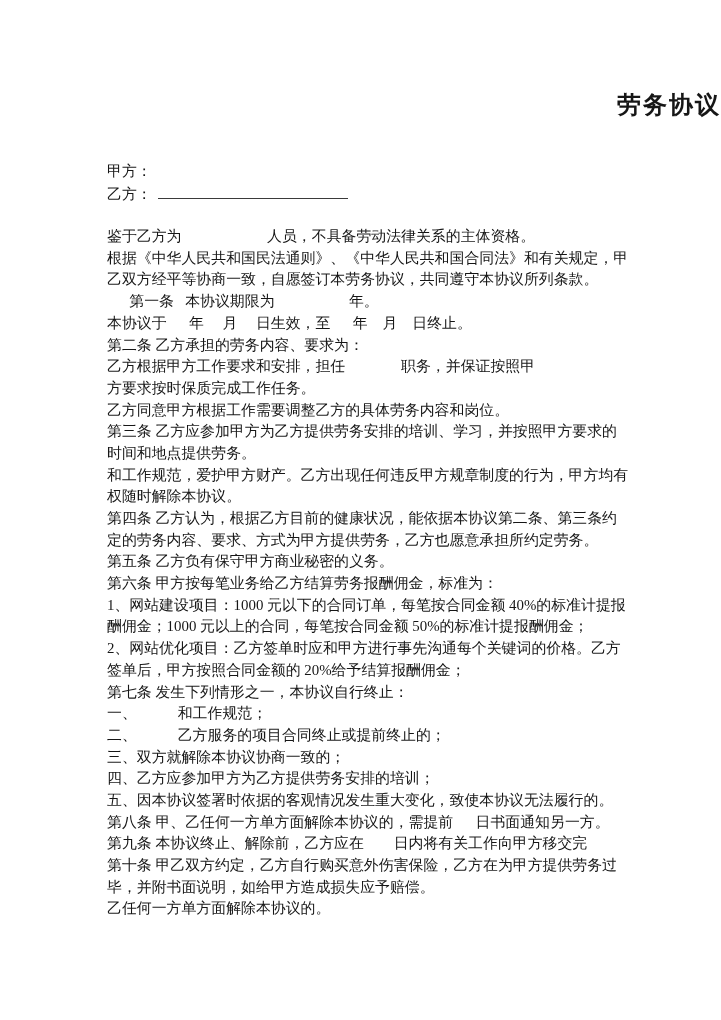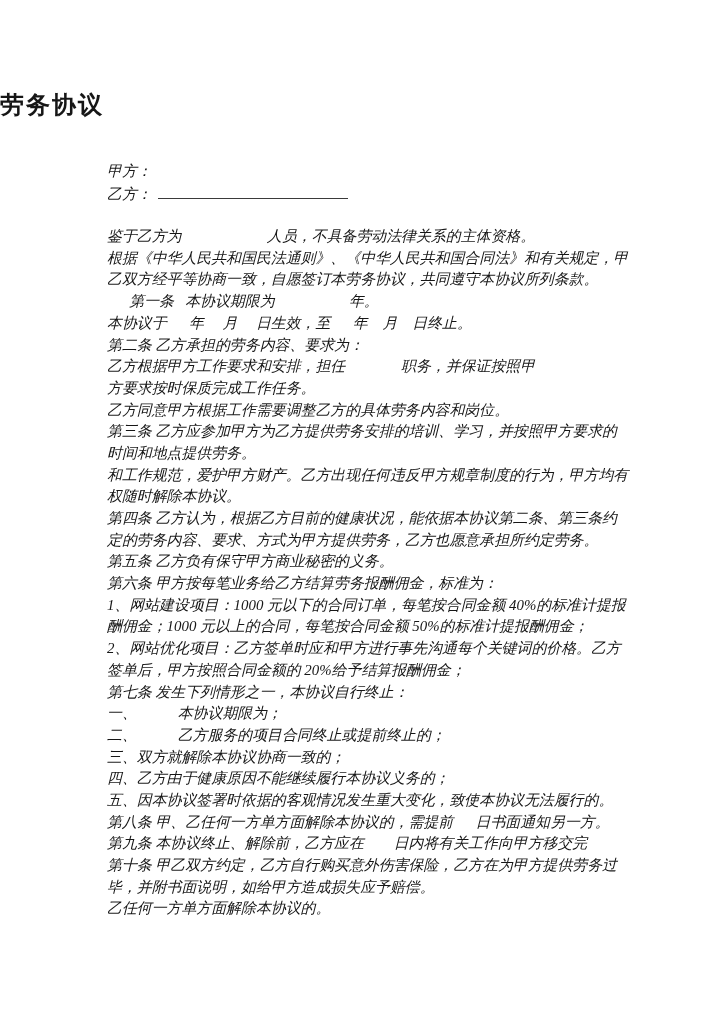--- a/index.html
+++ b/index.html
@@ -21,34 +21,33 @@
     height: 1020px;
     background: #ffffff;
     overflow: hidden;
   }
   .doc-title {
     position: absolute;
     top: 90px;
     left: 0;
     width: 721px;
     margin: 0;
-    text-align: left;
+    text-align: right;
     font-size: 24px;
     line-height: 30px;
     font-weight: bold;
     letter-spacing: 2px;
   }
   .content {
     position: absolute;
     top: 161px;
     left: 107px;
     width: 580px;
     font-size: 14.9px;
     line-height: 21.7px;
-    font-style: italic;
   }
   .line {
     white-space: pre;
     height: 21.7px;
   }
   .blank-underline {
     display: inline-block;
     width: 190px;
     height: 15px;
     border-bottom: 1px solid #3a3a3a;
@@ -87,24 +86,24 @@
         <div class="line">权随时解除本协议。</div>
         <div class="line">第四条 乙方认为，根据乙方目前的健康状况，能依据本协议第二条、第三条约</div>
         <div class="line">定的劳务内容、要求、方式为甲方提供劳务，乙方也愿意承担所约定劳务。</div>
         <div class="line">第五条 乙方负有保守甲方商业秘密的义务。</div>
         <div class="line">第六条 甲方按每笔业务给乙方结算劳务报酬佣金，标准为：</div>
         <div class="line">1、网站建设项目：1000 元以下的合同订单，每笔按合同金额 40%的标准计提报</div>
         <div class="line">酬佣金；1000 元以上的合同，每笔按合同金额 50%的标准计提报酬佣金；</div>
         <div class="line">2、网站优化项目：乙方签单时应和甲方进行事先沟通每个关键词的价格。乙方</div>
         <div class="line">签单后，甲方按照合同金额的 20%给予结算报酬佣金；</div>
         <div class="line">第七条 发生下列情形之一，本协议自行终止：</div>
-        <div class="line">一、           本协议期限为；</div>
+        <div class="line">一、           和工作规范；</div>
         <div class="line">二、           乙方服务的项目合同终止或提前终止的；</div>
         <div class="line">三、双方就解除本协议协商一致的；</div>
-        <div class="line">四、乙方由于健康原因不能继续履行本协议义务的；</div>
+        <div class="line">四、乙方应参加甲方为乙方提供劳务安排的培训；</div>
         <div class="line">五、因本协议签署时依据的客观情况发生重大变化，致使本协议无法履行的。</div>
         <div class="line">第八条 甲、乙任何一方单方面解除本协议的，需提前      日书面通知另一方。</div>
         <div class="line">第九条 本协议终止、解除前，乙方应在        日内将有关工作向甲方移交完</div>
         <div class="line">第十条 甲乙双方约定，乙方自行购买意外伤害保险，乙方在为甲方提供劳务过</div>
         <div class="line">毕，并附书面说明，如给甲方造成损失应予赔偿。</div>
         <div class="line">乙任何一方单方面解除本协议的。</div>
       </div>
 
   </div>
 

